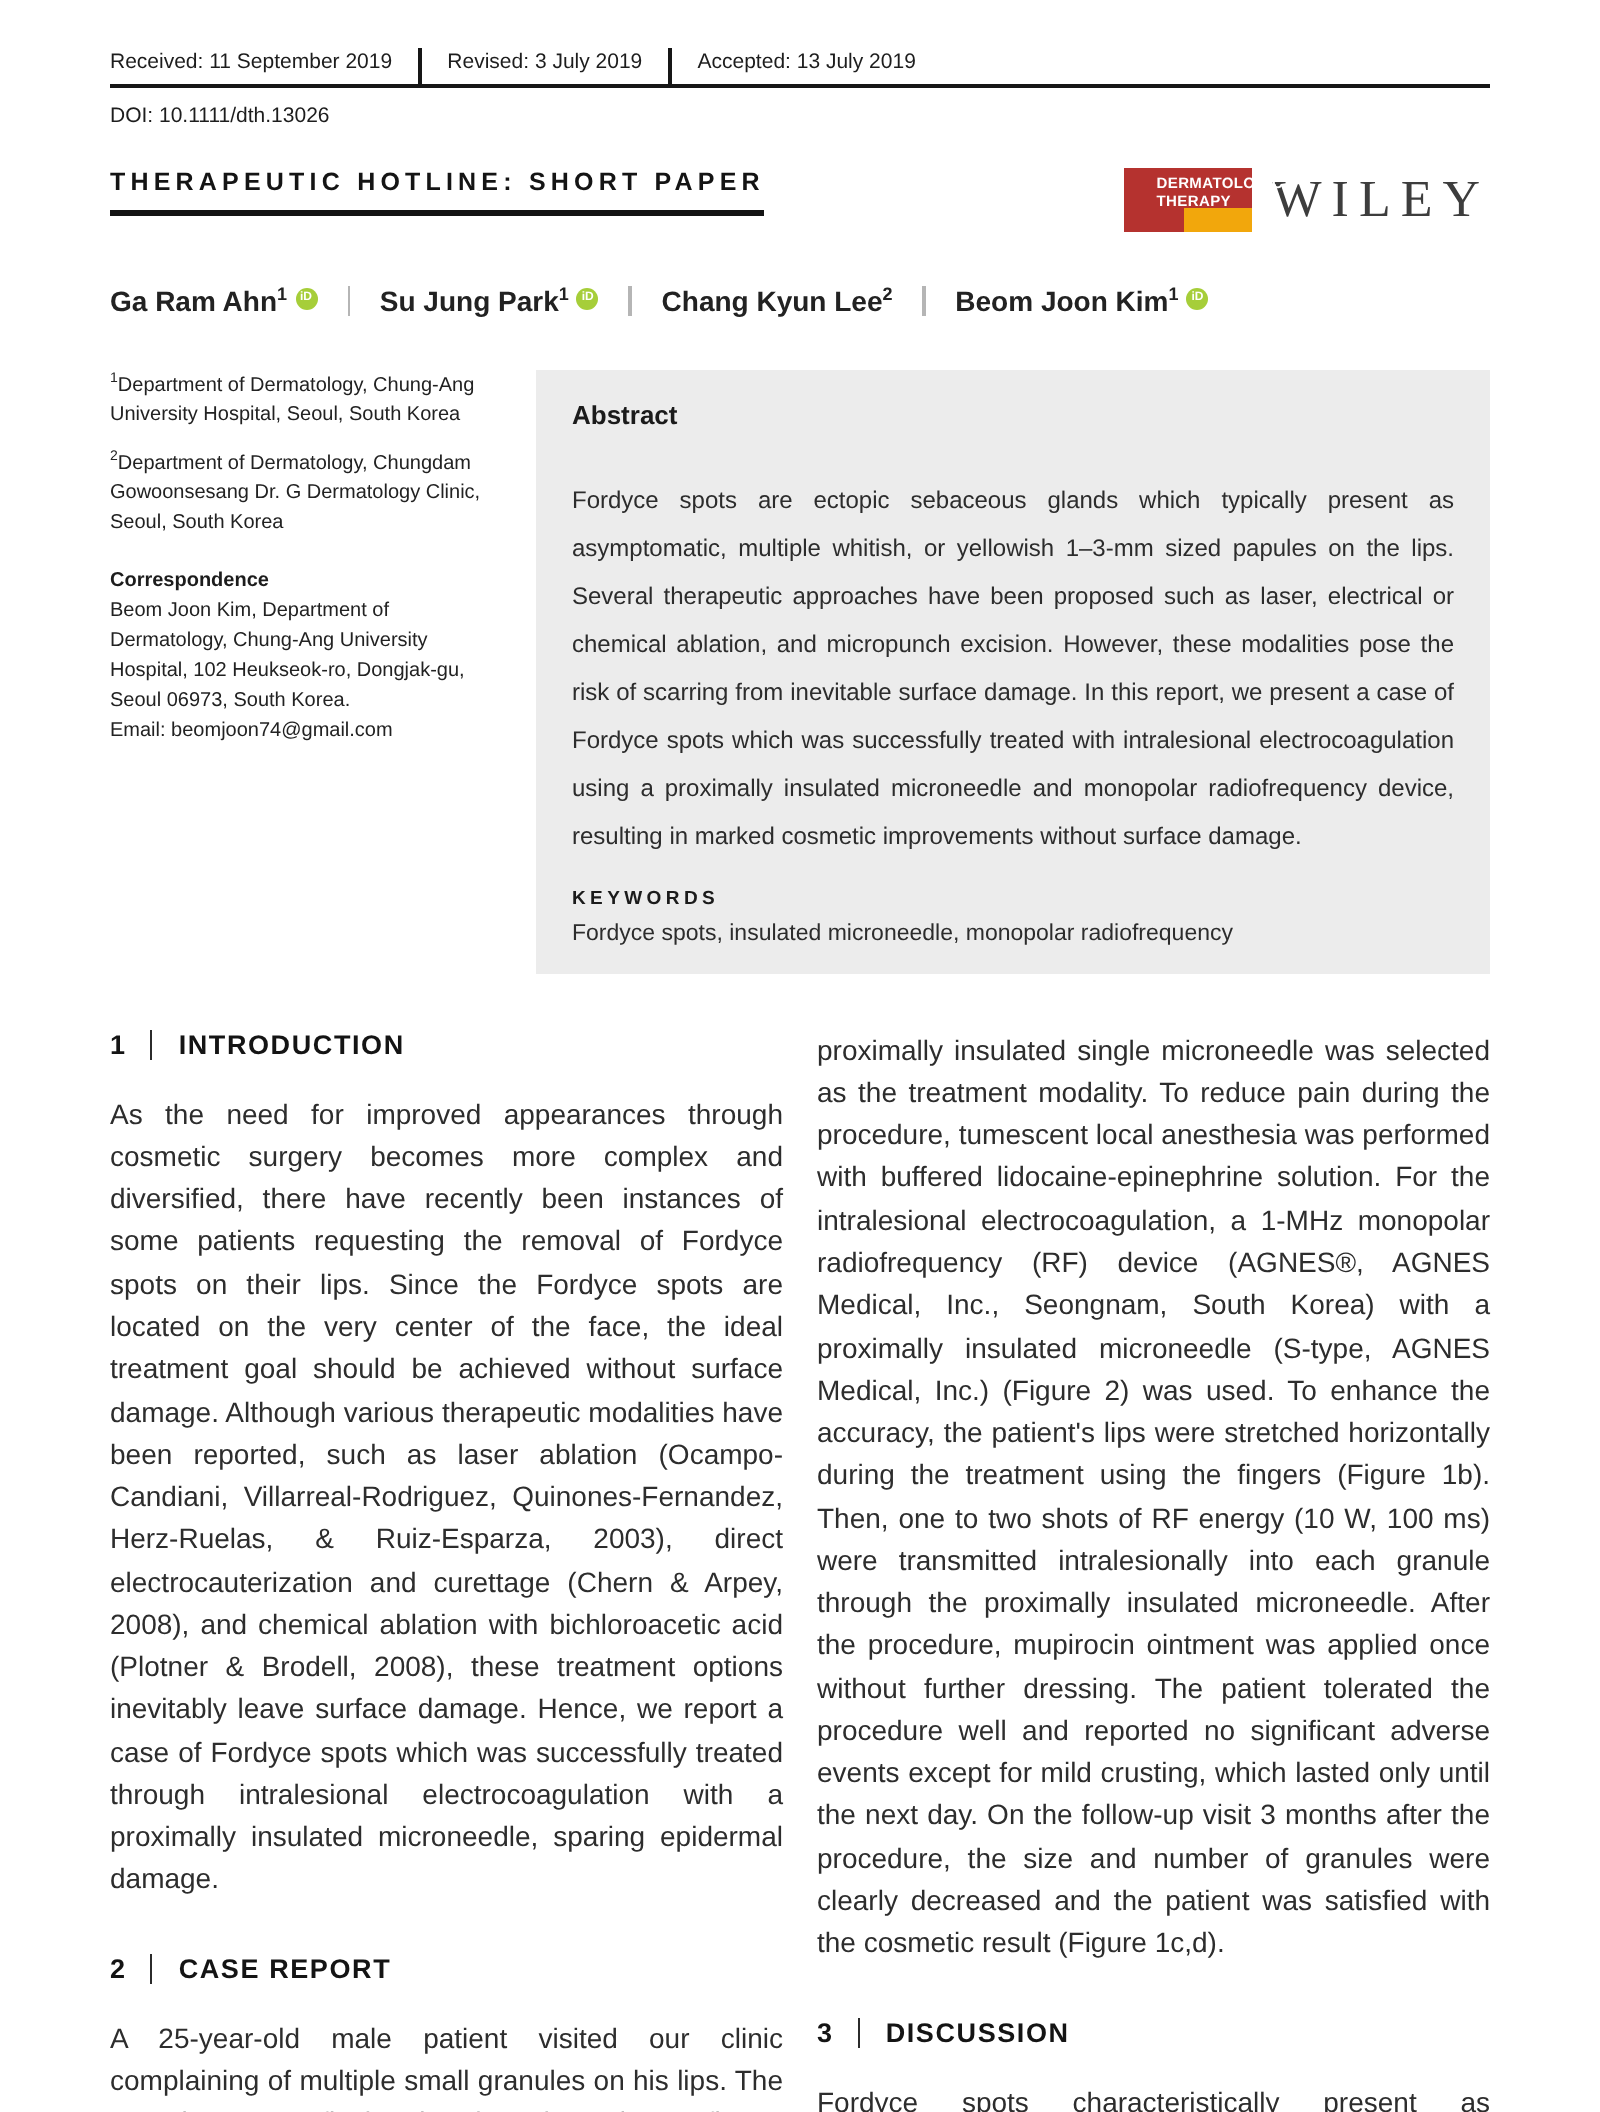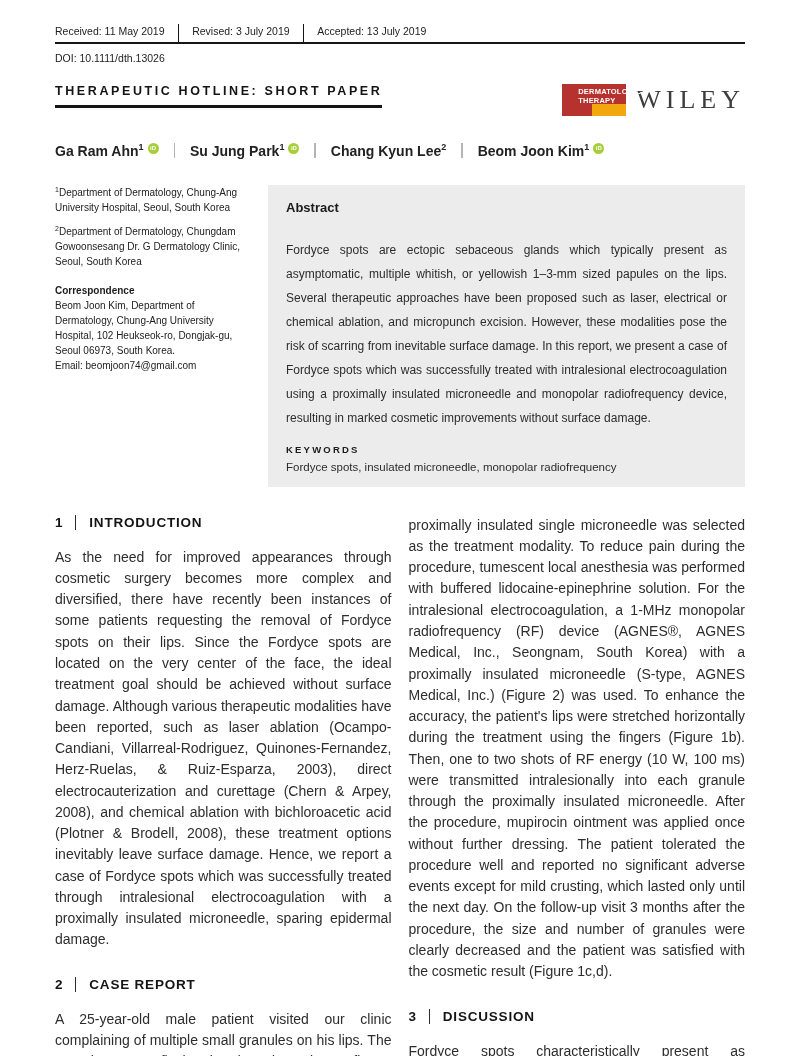--- a/index.html
+++ b/index.html
@@ -112,21 +112,21 @@
   .footer-right { display:flex; align-items:flex-start;margin-top:17px; }
   .footer-page-sep { width:1.5px; height:15px; background:#1d1d1d; margin:0 11px -3px 11px; }
   .footer-page { font-weight:bold; }
 </style>
 </head>
 <body>
 
 <div class="page">
 
   <div class="meta-row">
-    <span>Received: 11 May 2019</span>
+    <span>Received: 11 September 2019</span>
     <span class="meta-divider"></span>
     <span>Revised: 3 July 2019</span>
     <span class="meta-divider"></span>
     <span>Accepted: 13 July 2019</span>
   </div>
   <div class="doi-line">DOI: 10.1111/dth.13026</div>
 
   <div class="banner">
     <span class="article-type">THERAPEUTIC HOTLINE: SHORT PAPER</span>
     <div class="brand">

